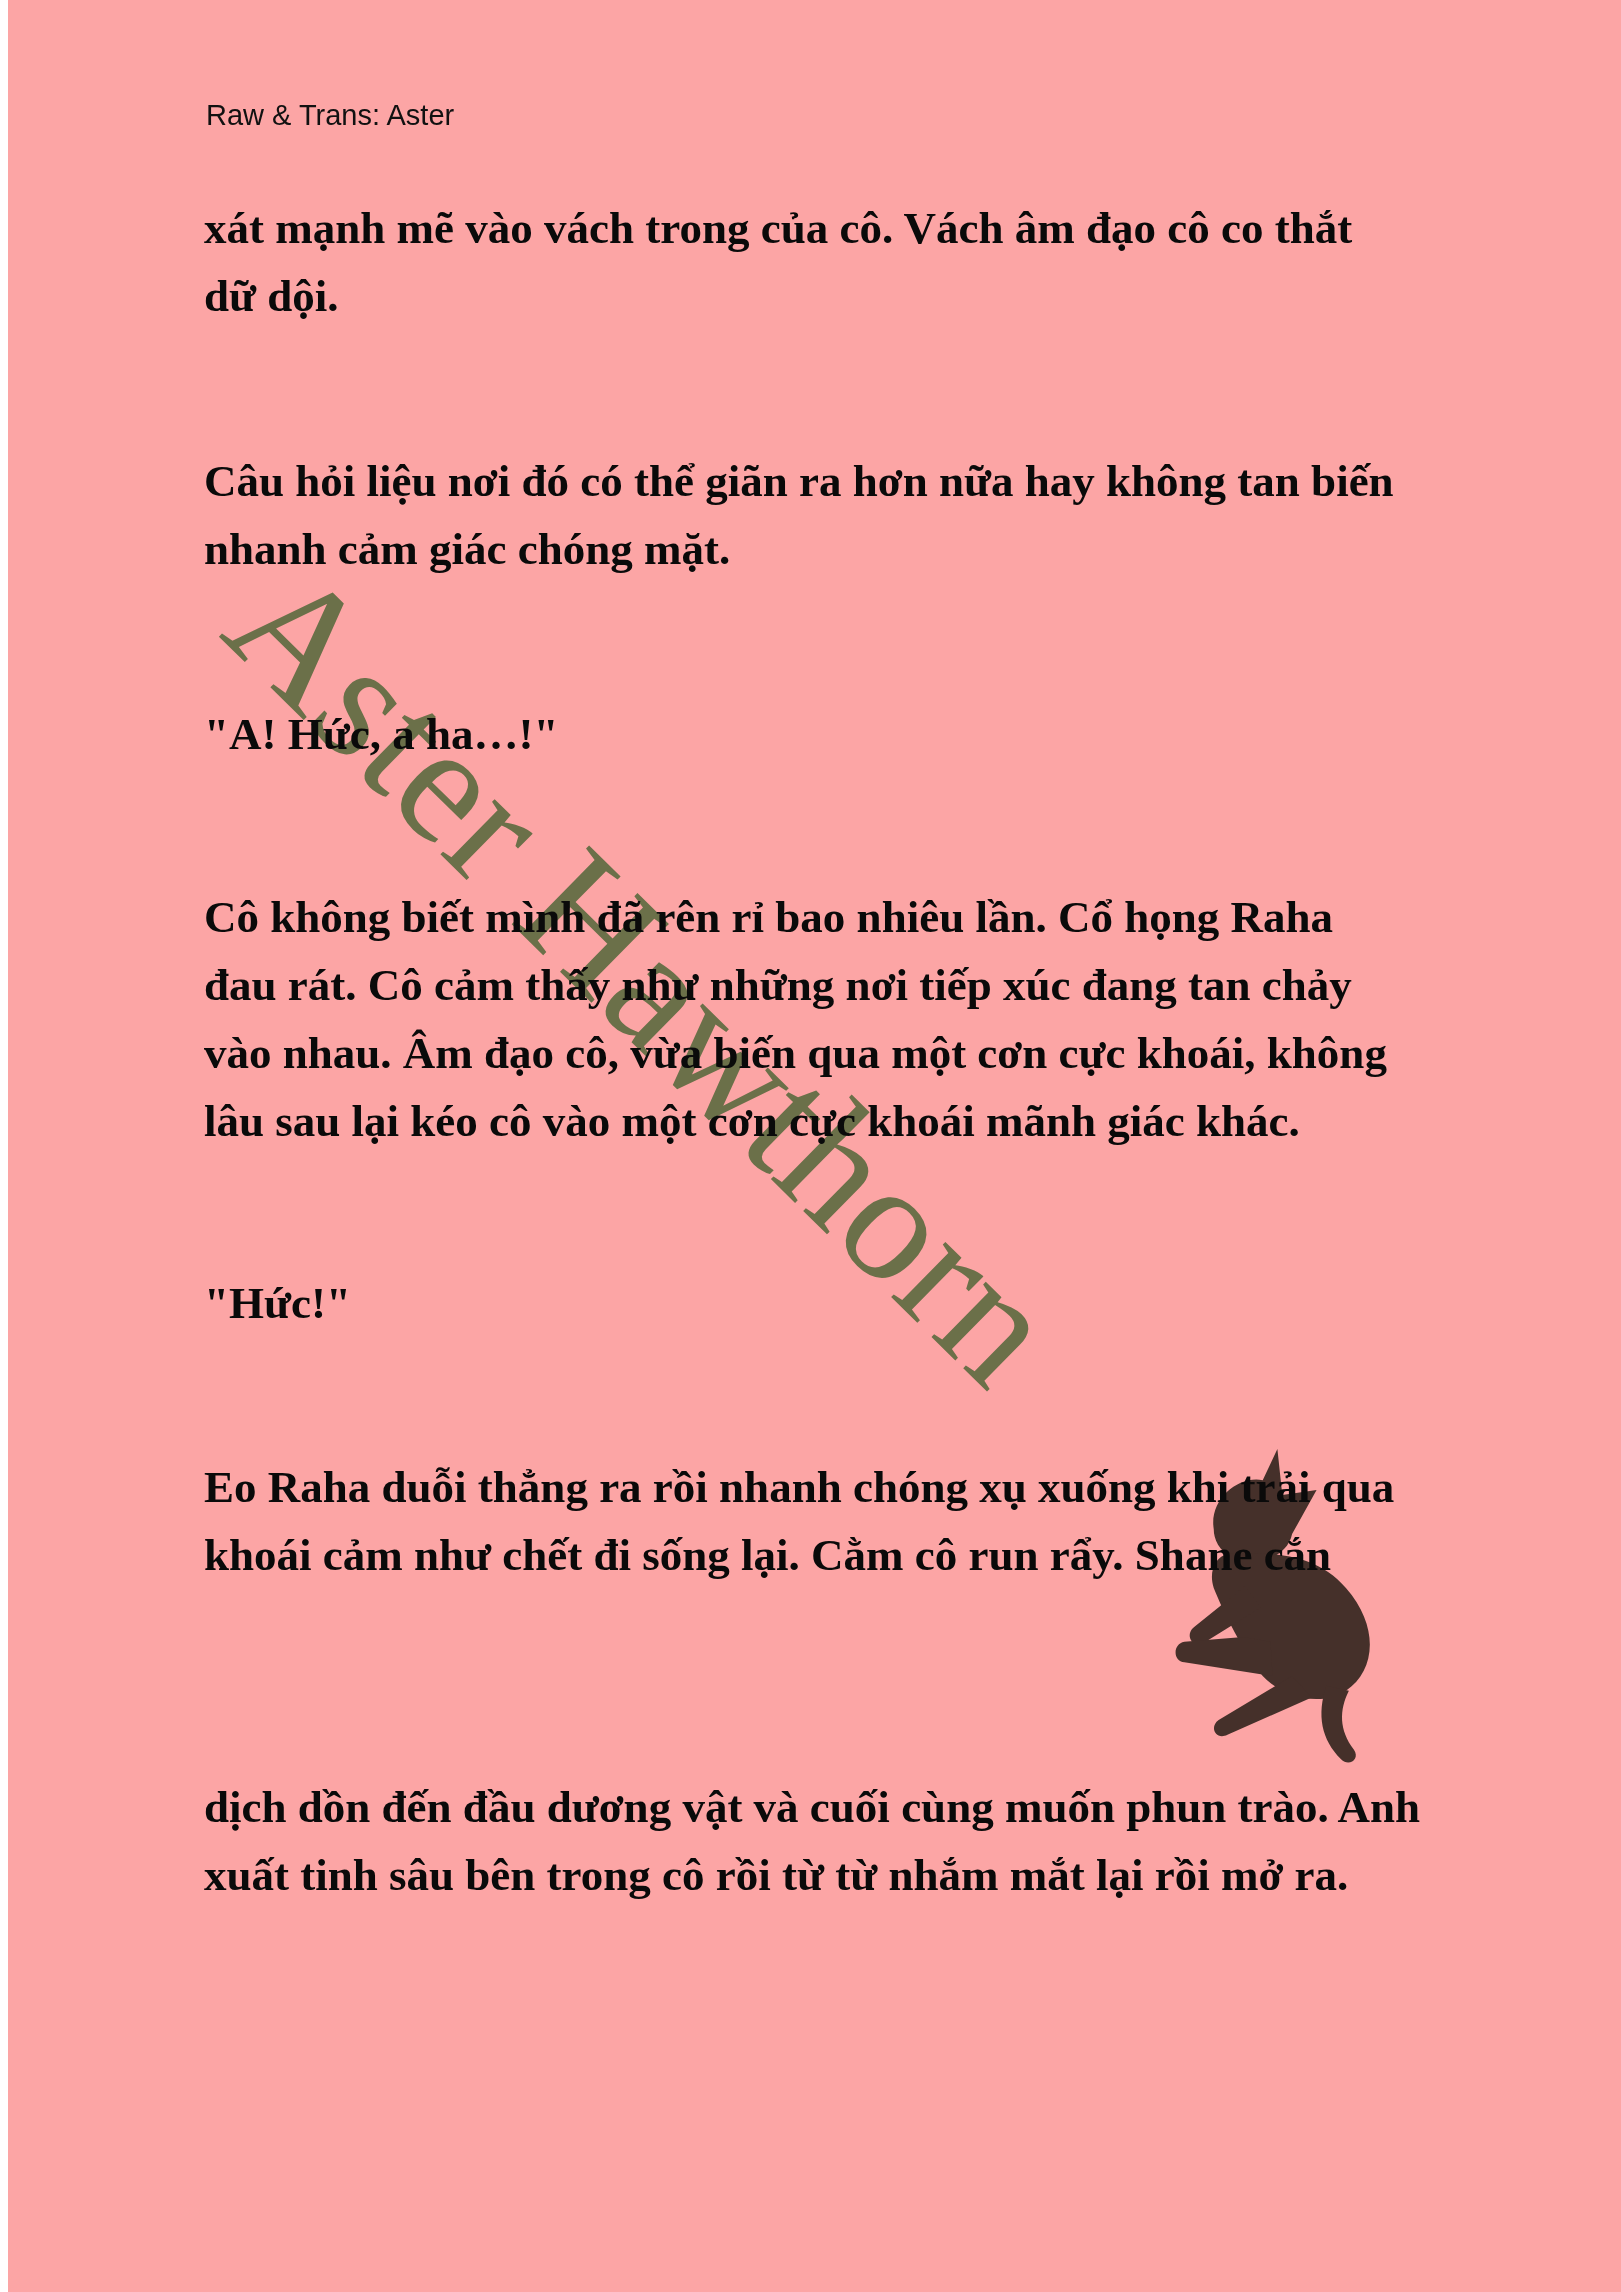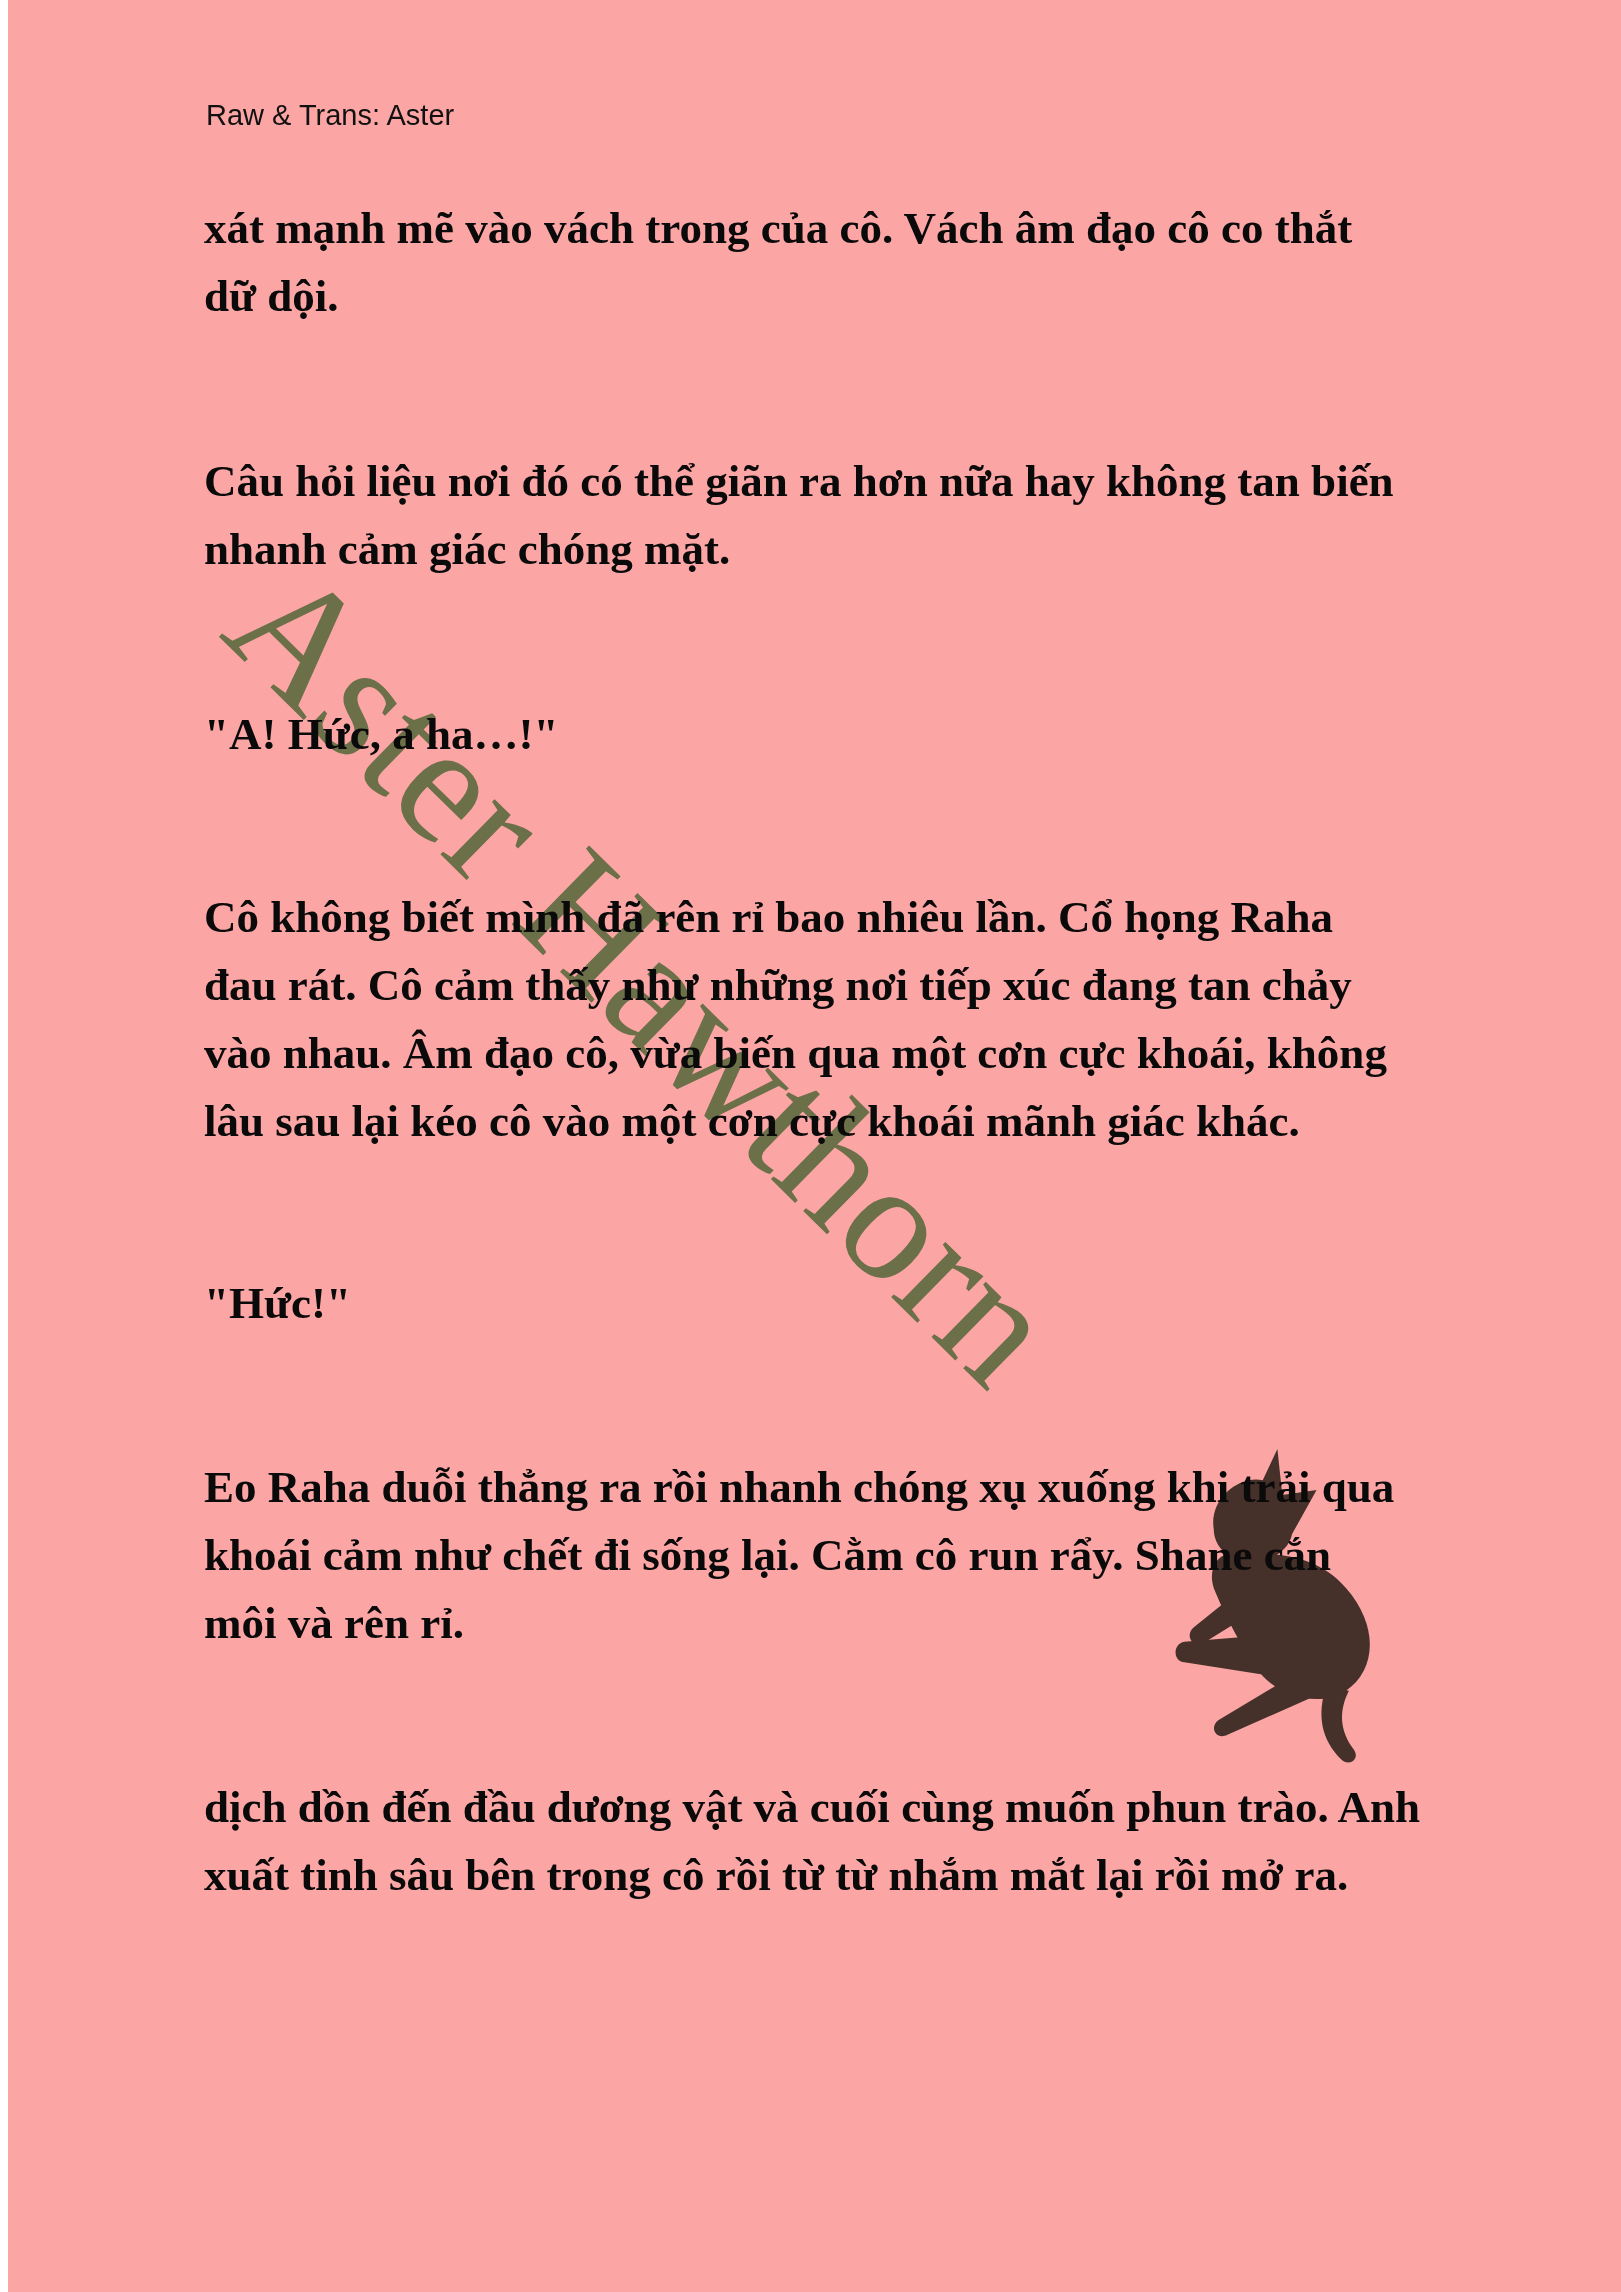--- a/index.html
+++ b/index.html
@@ -132,21 +132,20 @@
       <span class="line">lâu sau lại kéo cô vào một cơn cực khoái mãnh giác khác.</span>
     </p>
 
     <p class="para" style="top:1269px">
       <span class="line">"Hức!"</span>
     </p>
 
     <p class="para" style="top:1453px">
       <span class="line">Eo Raha duỗi thẳng ra rồi nhanh chóng xụ xuống khi trải qua</span>
       <span class="line">khoái cảm như chết đi sống lại. Cằm cô run rẩy. Shane cắn</span>
-      <span class="line">môi và rên rỉ.</span>
     </p>
 
     <p class="para" style="top:1773px">
       <span class="line">dịch dồn đến đầu dương vật và cuối cùng muốn phun trào. Anh</span>
       <span class="line">xuất tinh sâu bên trong cô rồi từ từ nhắm mắt lại rồi mở ra.</span>
     </p>
 
   </div>
 </div>
 

